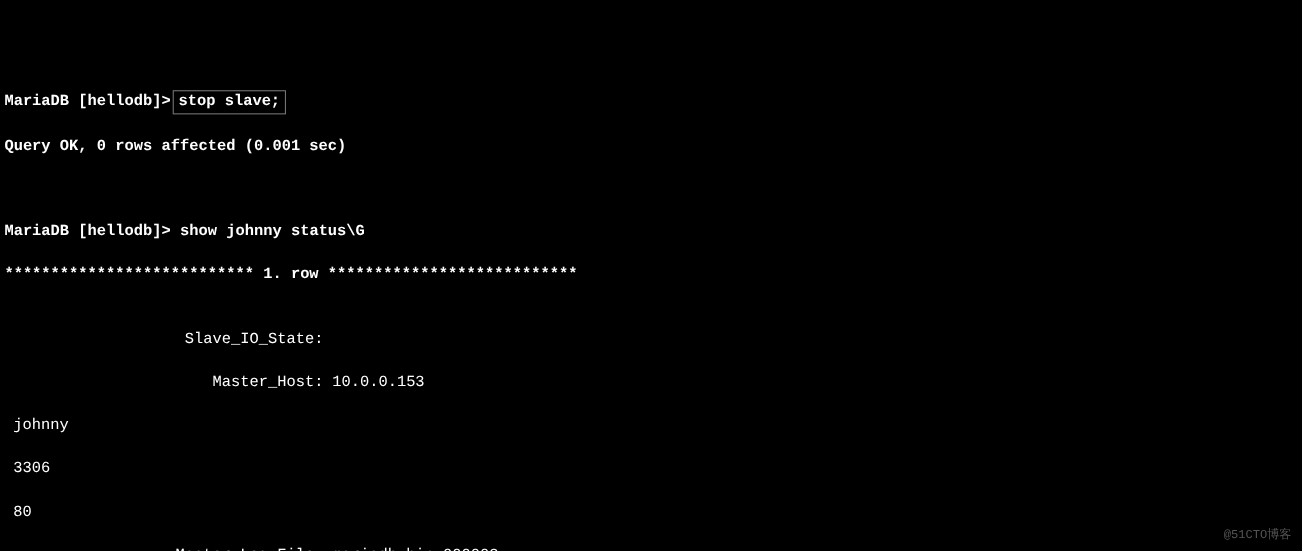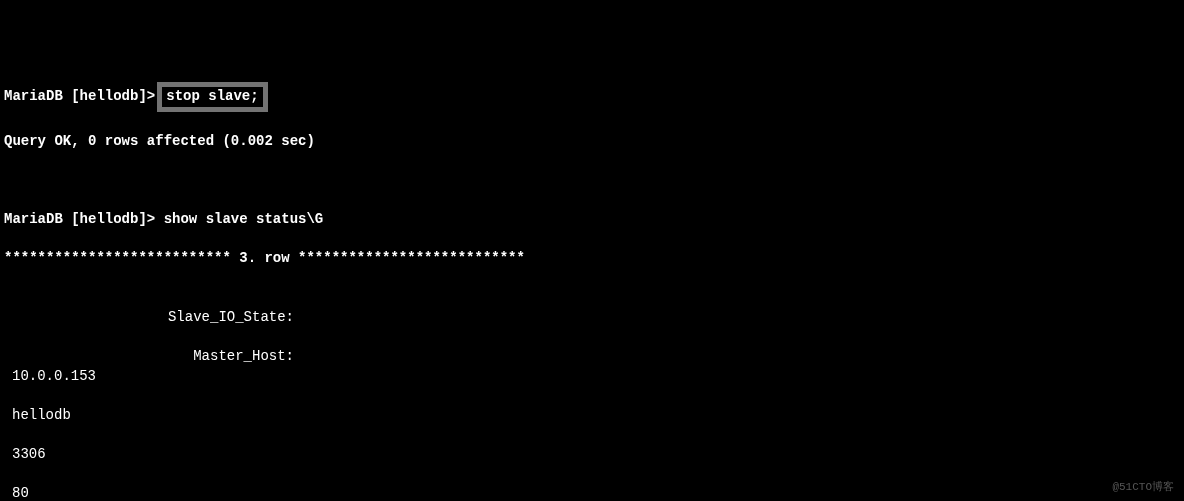--- a/index.html
+++ b/index.html
@@ -20,28 +20,27 @@
       position: relative;
       white-space: pre;
     }
     .line {
       display: block;
     }
     .bold {
       font-weight: bold;
     }
     .highlight-box {
-      border: 5px solid #737373;
+      border: 1px solid #737373;
       display: inline-block;
       padding: 0 4px;
       margin-left: 2px;
     }
     .status-row {
       display: flex;
-      flex-direction: column;
     }
     .status-label {
       width: 290px;
       text-align: right;
       padding-right: 0;
     }
     .status-value {
       padding-left: 8px;
     }
     .watermark {
@@ -51,28 +50,28 @@
       color: #555;
       font-size: 11px;
     }
   </style>
 </head>
 <body>
 
 
 
 <div class="line bold"><span>MariaDB [hellodb]&gt;</span><span class="highlight-box">stop slave;</span></div>
-<div class="line bold">Query OK, 0 rows affected (0.002 sec)</div>
+<div class="line bold">Query OK, 0 rows affected (0.001 sec)</div>
 <div class="line">&nbsp;</div>
-<div class="line bold"><span>MariaDB [hellodb]&gt;</span> <span>show slave status\G</span></div>
-<div class="line bold">*************************** 3. row ***************************</div>
+<div class="line bold"><span>MariaDB [hellodb]&gt;</span> <span>show johnny status\G</span></div>
+<div class="line bold">*************************** 1. row ***************************</div>
 
 <div class="status-row"><span class="status-label">Slave_IO_State:</span><span class="status-value"></span></div>
 <div class="status-row"><span class="status-label">Master_Host:</span><span class="status-value">10.0.0.153</span></div>
-<div class="status-row"><span class="status-value">hellodb</span></div>
+<div class="status-row"><span class="status-value">johnny</span></div>
 <div class="status-row"><span class="status-value">3306</span></div>
 <div class="status-row"><span class="status-value">80</span></div>
 <div class="status-row"><span class="status-label">Master_Log_File:</span><span class="status-value">mariadb-bin.000003</span></div>
 
 
 
 
 
 
 

